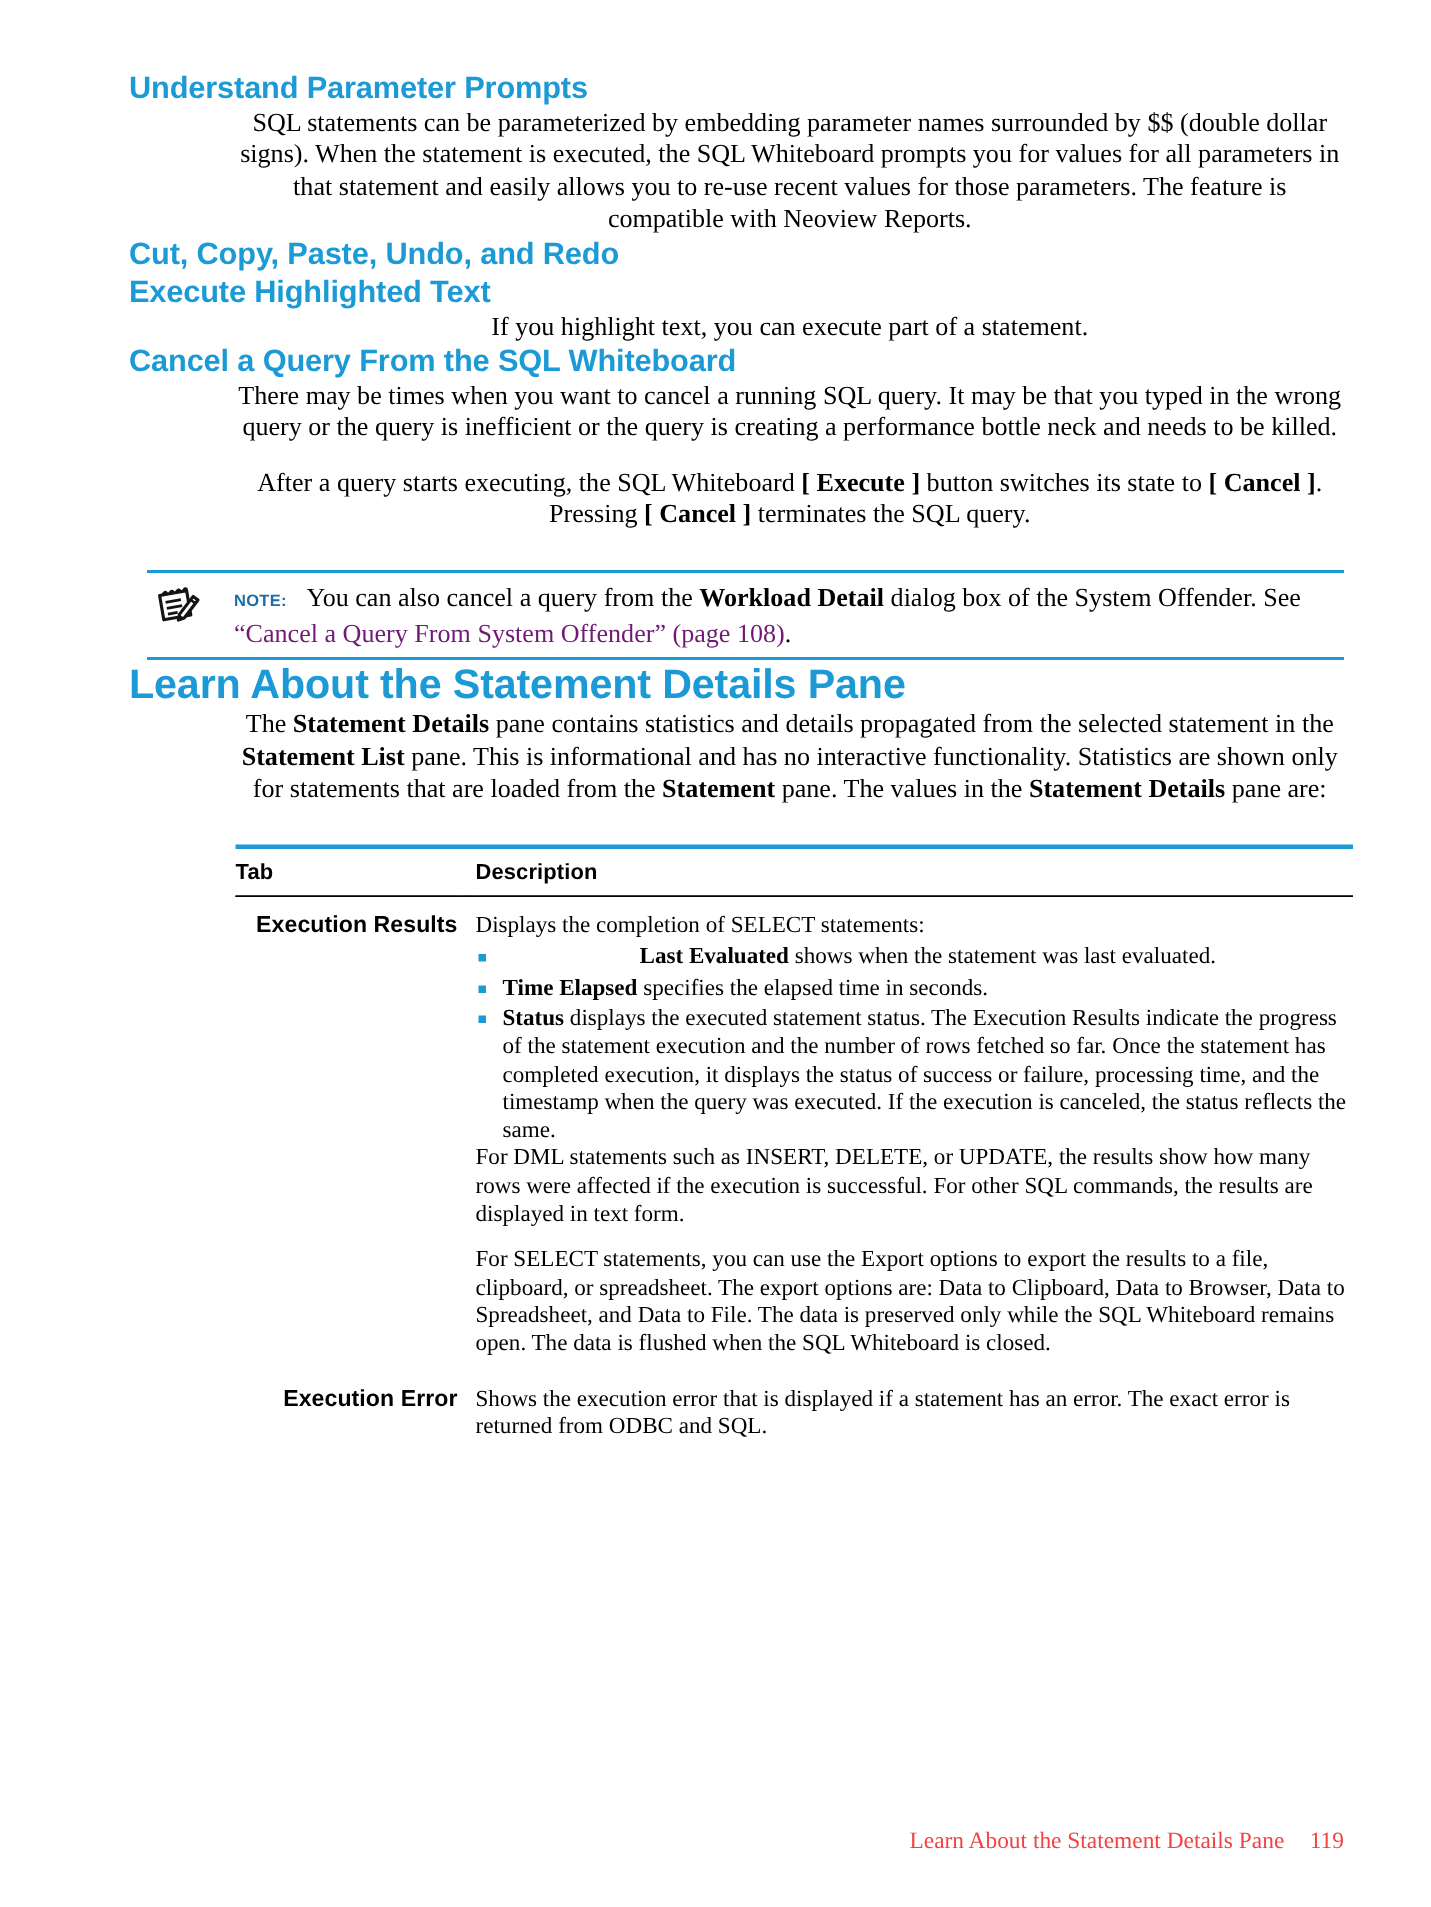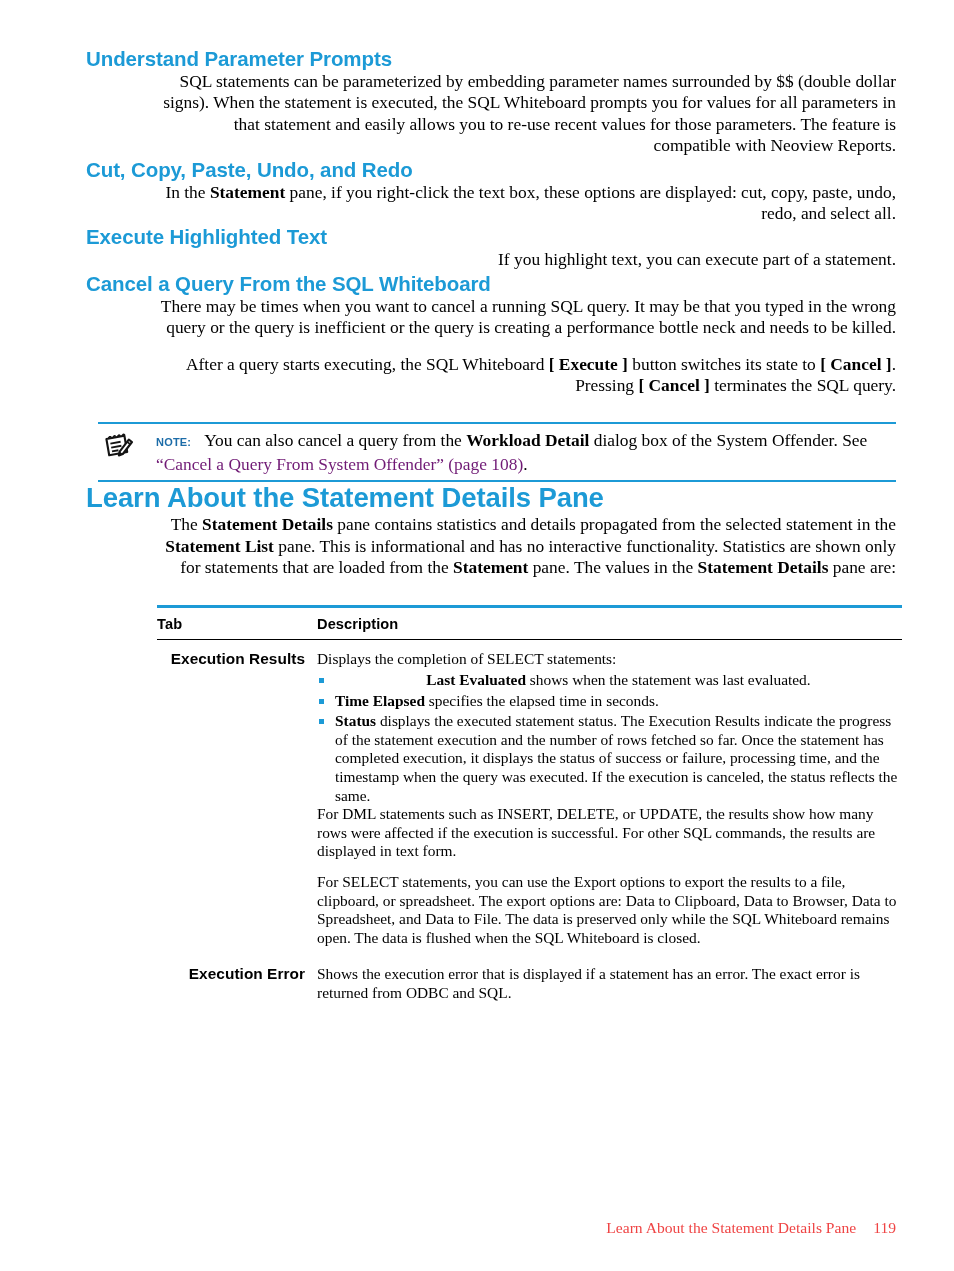--- a/index.html
+++ b/index.html
@@ -54,21 +54,21 @@
   .sp-h2 { margin-top: 62px; }
 
   
   .body-indent {
     margin-left: 71px;
   }
   p.para {
     font-size: 17.4px;
     line-height: 21.4px;
     margin: 0;
-    text-align: right;
+    text-align: center;
   }
   p.para + p.para { margin-top: 15px; }
   .after-head { margin-top: 11px; }
 
   b, .b { font-weight: bold; }
 
   
   .note-block {
     margin-top: 26px;
     margin-left: 12px;
@@ -208,23 +208,20 @@
 <div class="page">
 
   <div class="content">
 
     <h3 class="subsect-title sp-h3-first">Understand Parameter Prompts</h3>
     <div class="body-indent">
       <p class="para after-head">SQL statements can be parameterized by embedding parameter names surrounded by $$ (double dollar signs). When the statement is executed, the SQL Whiteboard prompts you for values for all parameters in that statement and easily allows you to re-use recent values for those parameters. The feature is compatible with Neoview Reports.</p>
     </div>
 
     <h3 class="subsect-title sp-h3">Cut, Copy, Paste, Undo, and Redo</h3>
-    <div class="body-indent">
-      <p class="para after-head">In the <b>Statement</b> pane, if you right-click the text box, these options are displayed: cut, copy, paste, undo, redo, and select all.</p>
-    </div>
 
     <h3 class="subsect-title sp-h3">Execute Highlighted Text</h3>
     <div class="body-indent">
       <p class="para after-head">If you highlight text, you can execute part of a statement.</p>
     </div>
 
     <h3 class="subsect-title sp-h3">Cancel a Query From the SQL Whiteboard</h3>
     <div class="body-indent">
       <p class="para after-head">There may be times when you want to cancel a running SQL query. It may be that you typed in the wrong query or the query is inefficient or the query is creating a performance bottle neck and needs to be killed.</p>
       <p class="para">After a query starts executing, the SQL Whiteboard <b>[ Execute ]</b> button switches its state to <b>[ Cancel ]</b>. Pressing <b>[ Cancel ]</b> terminates the SQL query.</p>

